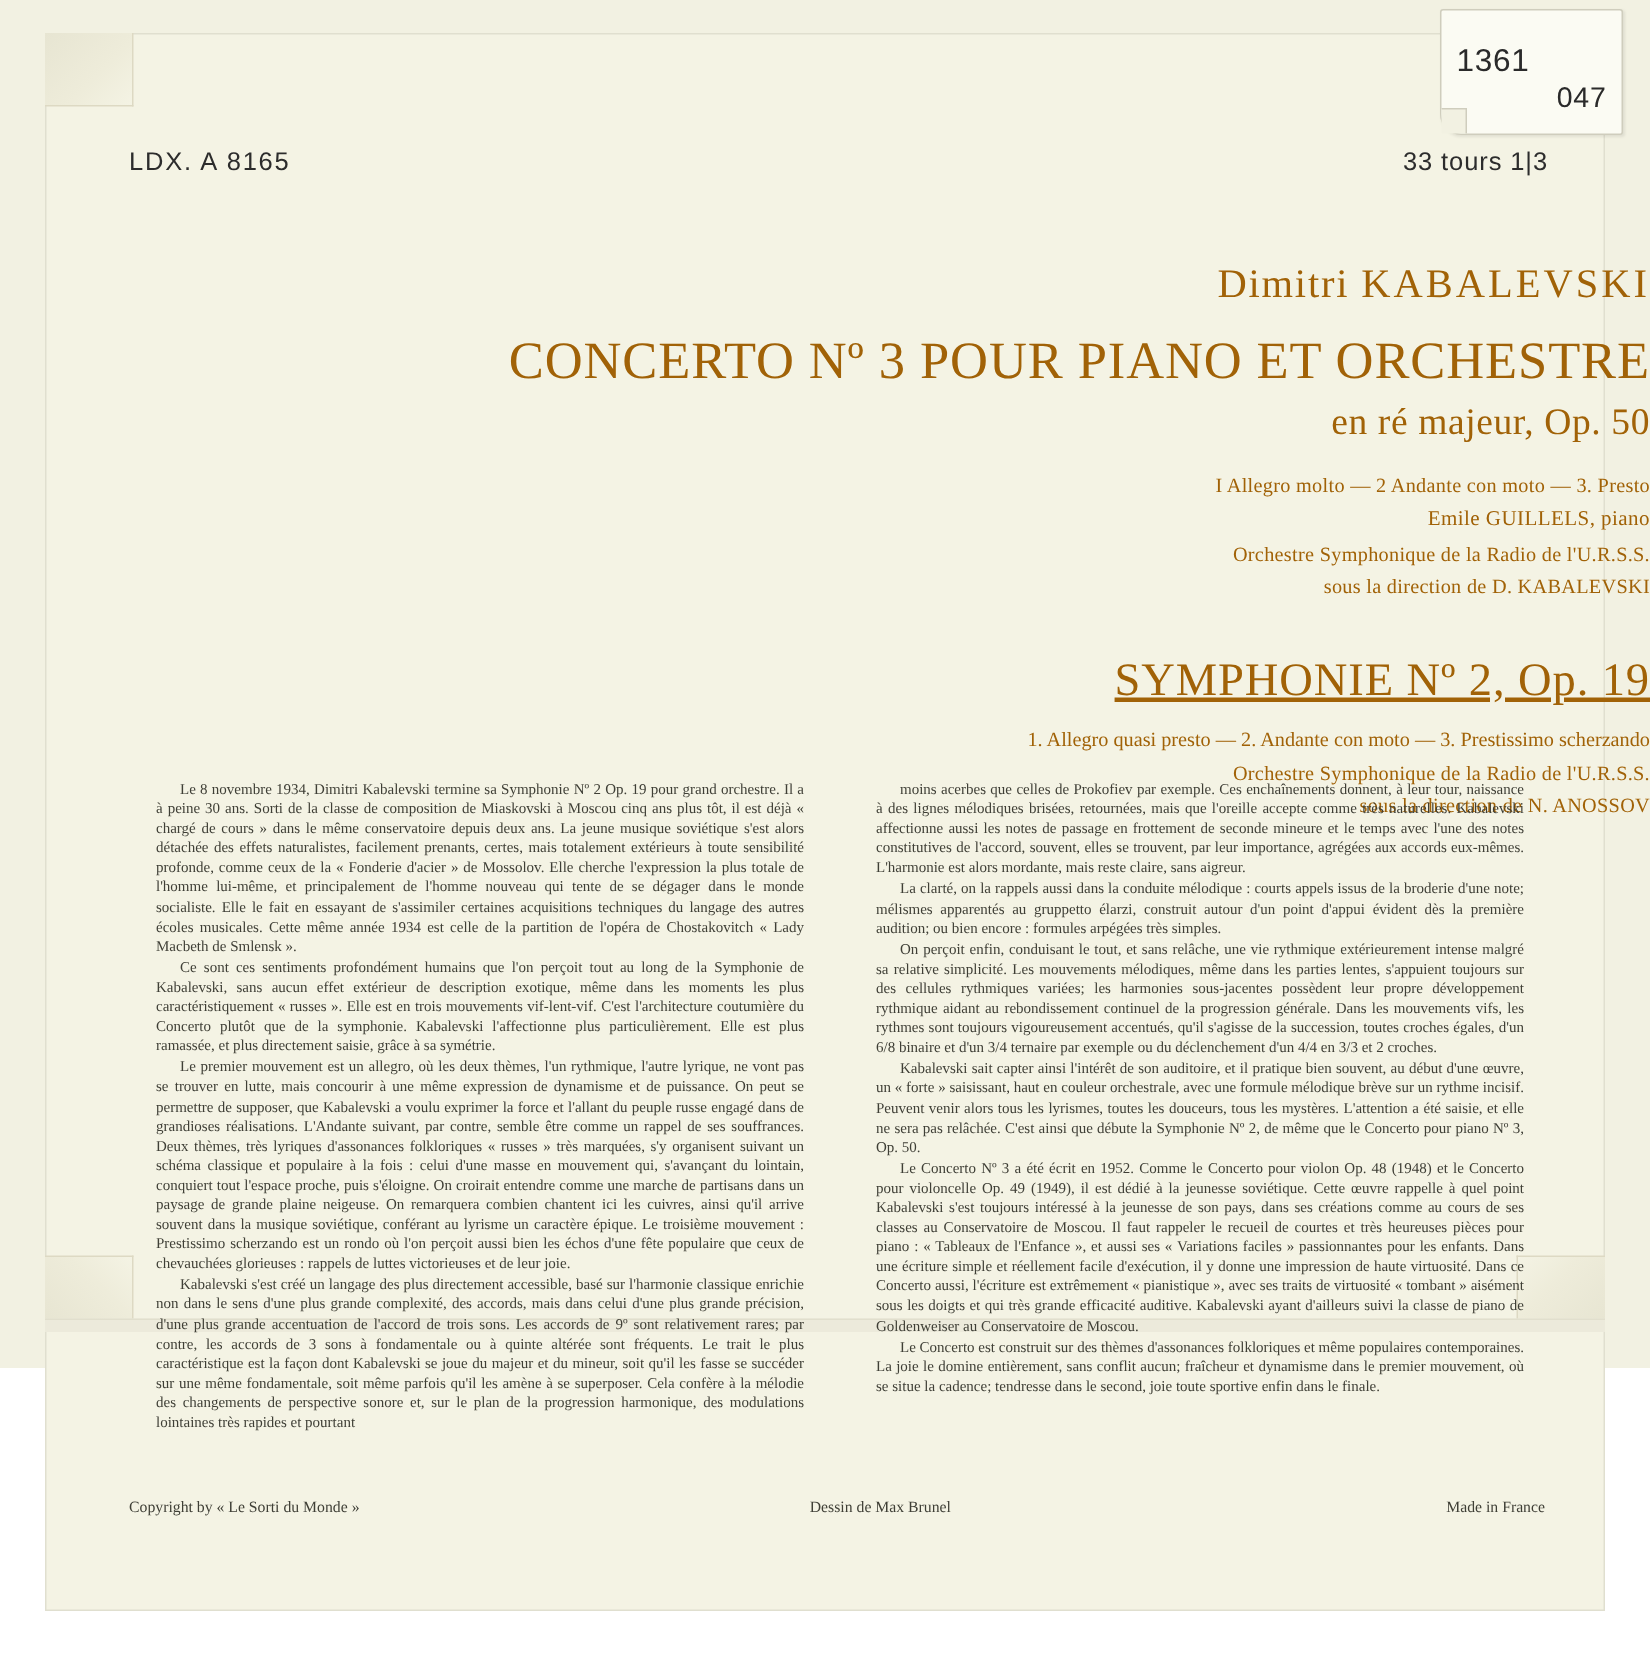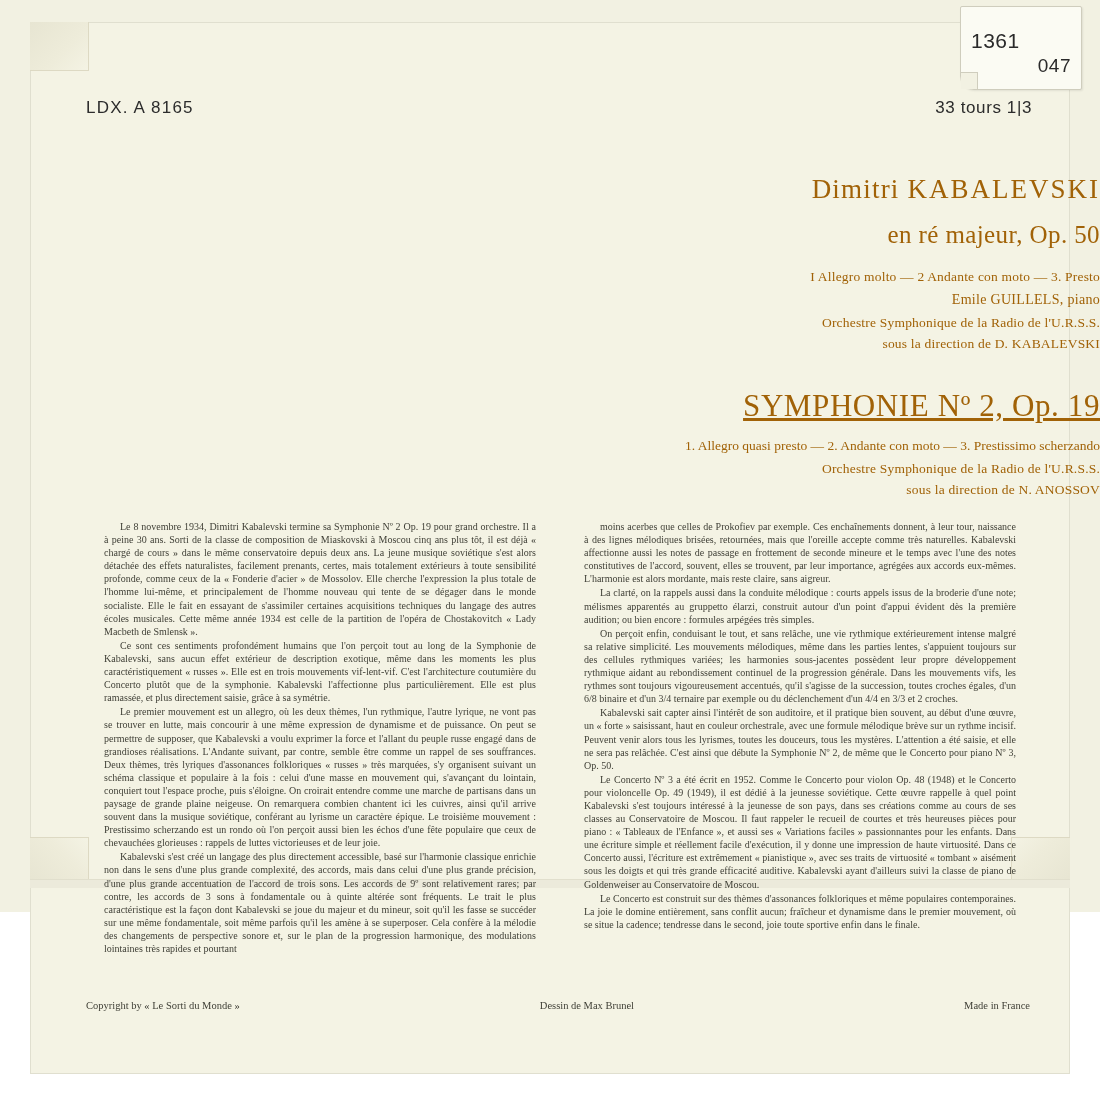--- a/index.html
+++ b/index.html
@@ -254,20 +254,21 @@
   </div>
 
   <div class="cat-no">LDX. A 8165</div>
   <div class="speed">33 tours 1|3</div>
 
   <div class="titles">
     <div class="composer">
       <span>Dimitri</span>
       <span class="surname">KABALEVSKI</span>
     </div>
+    <div class="work1-title">CONCERTO Nº 3 POUR PIANO ET ORCHESTRE</div>
     <div class="work1-sub">en ré majeur, Op. 50</div>
     <div class="movements">I  Allegro molto — 2  Andante con moto — 3. Presto</div>
     <div class="performer">Emile GUILLELS, piano</div>
     <div class="ensemble">Orchestre Symphonique de la Radio de l'U.R.S.S.</div>
     <div class="conductor">sous la direction de  D. KABALEVSKI</div>
 
     <div class="work2-title">SYMPHONIE Nº 2, Op. 19</div>
     <div class="work2-mov">1. Allegro quasi presto — 2. Andante con moto — 3. Prestissimo scherzando</div>
     <div class="ensemble">Orchestre Symphonique de la Radio de l'U.R.S.S.</div>
     <div class="conductor">sous la direction de N. ANOSSOV</div>

